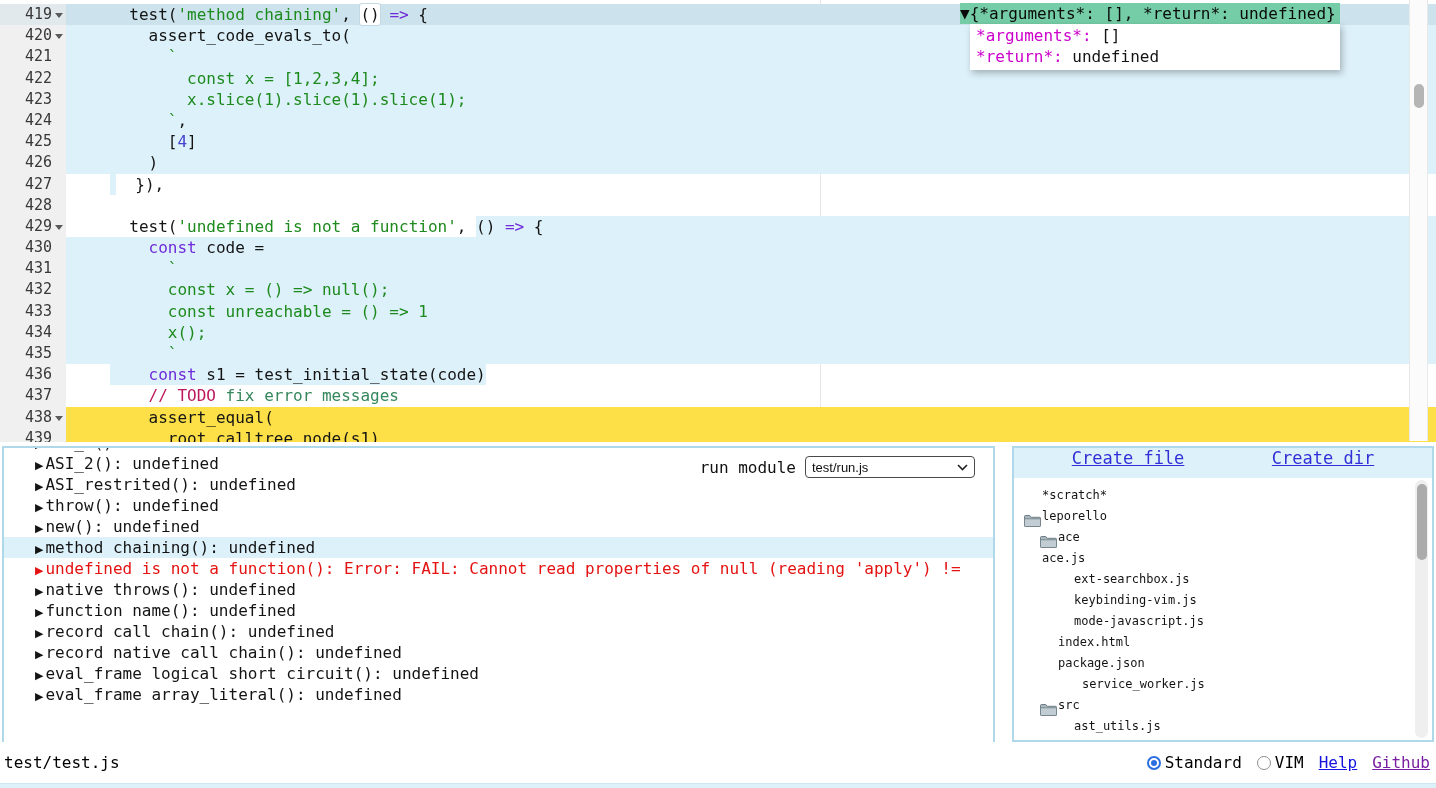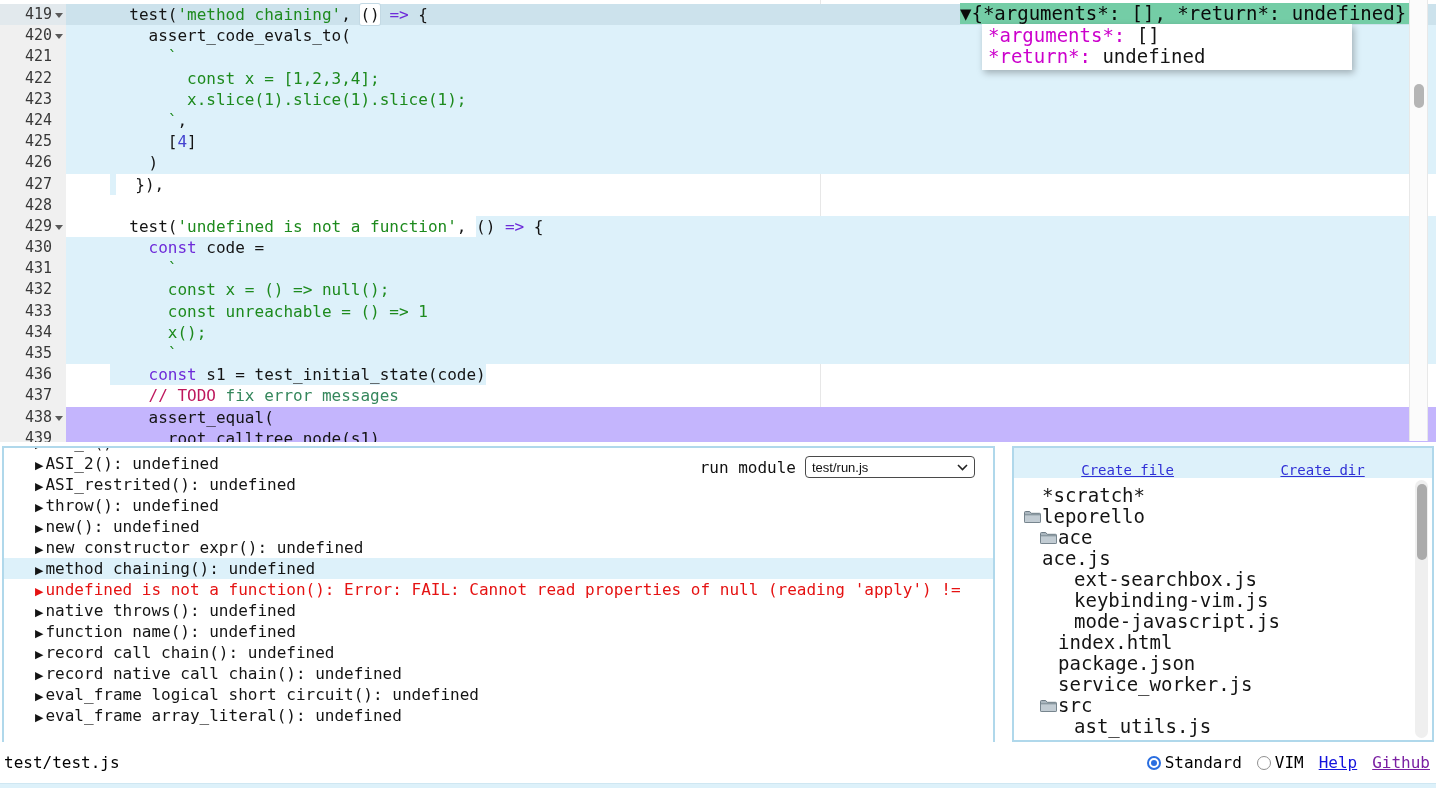--- a/index.html
+++ b/index.html
@@ -16,41 +16,41 @@
   .gut .num { text-align:right; }
   .gut .foldbox { width:14px; height:100%; position:relative; }
   .fold { position:absolute; left:3px; top:9px; width:0; height:0;
           border-left:4px solid transparent; border-right:4px solid transparent; border-top:5px solid #5a5a5a; }
   #lines { position:absolute; left:66px; top:4px; right:0; bottom:0; z-index:1; }
   .line { height:21.2px; font-size:16px; line-height:21.2px; color:#141414; }
   .line .code { display:flex; height:100%;margin-left:44px; }
   .line .code span { white-space:pre; }
   .bg-active { background:#cce2ec; }
   .bg-region { background:#ddf1fa; }
-  .bg-error  { background:#c4b5fd; }
+  .bg-error  { background:#fde047; }
   .tk-p  { color:#141414; }
   .tk-s  { color:#1d8a1d; }
   .tk-k  { color:#6e2bd9; }
   .tk-n  { color:#4343cf; }
   .tk-td { color:#be185d; }
   .tk-c  { color:#35875c; }
   .tk-box { background:#ffffff; box-shadow:0 0 0 1px #c3d9e4; border-radius:2px; }
   .hl { background:#ddf1fa; }
   .fill { flex:1; background:#ddf1fa; }
   .sliver { width:6px; background:#ddf1fa; }
 
   
   #ed-scroll { position:absolute; right:8px; top:0; width:19px; height:441px; background:#fbfbfb;
                border-left:1px solid #e8e8e8; border-right:1px solid #e8e8e8; z-index:3; }
   #ed-thumb { position:absolute; left:4px; top:84px; width:10px; height:24px; background:#b5b5b5; border-radius:5px; }
 
   
-  #tooltip { position:absolute; left:960px; top:3px; z-index:10; font-size:19px; }
+  #tooltip { position:absolute; left:960px; top:3px; z-index:10; font-size:16px; }
   #tooltip .tt-header { background:#74cda6; color:#0a0a0a; line-height:21px; padding:0 3px 0 0; white-space:pre; }
-  #tooltip .tt-body { margin-left:22px; background:#fff; box-shadow:2px 3px 7px rgba(0,0,0,.28);
+  #tooltip .tt-body { margin-left:10px; background:#fff; box-shadow:2px 3px 7px rgba(0,0,0,.28);
                       padding:1px 10px 3px 6px; width:370px; }
   .tt-row { line-height:21px; white-space:pre; }
   .tt-key { color:#cc00cc; }
   .tt-val { color:#141414; }
 
   
   #output { position:absolute; left:2px; top:446px; width:993px; height:368px; background:#fff;
             border:2px solid #b0d8eb; overflow:hidden; }
   #out-list { position:absolute; left:0; top:2px; right:0; }
   .out-item { height:21px; line-height:21px; font-size:16px; color:#141414; padding-left:31px;
@@ -65,25 +65,25 @@
   #module-select { -webkit-appearance:none; appearance:none; width:170px; height:22px;
                    border:1px solid #4a4a4a; border-radius:4px; background:#fff;
                    font-family:"Liberation Sans", sans-serif; font-size:13px; padding:0 22px 0 6px; color:#111; }
   .sel-chev { position:absolute; right:7px; top:8px; pointer-events:none; }
   #out-hscroll { position:absolute; left:4px; right:10px; bottom:4px; height:11px; background:#e9e9e9; border-radius:6px; }
   #out-hthumb { position:absolute; left:2px; top:1px; bottom:1px; width:97%; background:#c6c6c6; border-radius:5px; }
 
   
   #filetree { position:absolute; left:1012px; top:446px; width:422px; height:296px; background:#fff;
               border:2px solid #b0d8eb; overflow:hidden; }
-  #ft-header { height:30px; background:#ddf1fa; display:flex; align-items:flex-end;
-               justify-content:space-around; padding:0 14px; font-size:14px; }
+  #ft-header { height:30px; background:#ddf1fa; display:flex; align-items:flex-start;
+               justify-content:space-around; padding:0 14px; font-size:17px; }
   #ft-header a { color:#3030d6; text-decoration:underline; cursor:pointer; }
   #ft-list { padding-top:7px; }
-  .ft-item { height:21px; line-height:21px; font-size:19px; color:#141414; display:flex; align-items:center; white-space:pre; }
+  .ft-item { height:21px; line-height:21px; font-size:12px; color:#141414; display:flex; align-items:flex-end; white-space:pre; }
   .ft-icon { width:18px; display:inline-flex; align-items:center; }
   #ft-scroll { position:absolute; right:4px; top:32px; bottom:2px; width:13px; background:#efefef; border-radius:7px; }
   #ft-thumb { position:absolute; left:1.5px; top:4px; width:10px; height:76px; background:#ababab; border-radius:5px; }
 
   
   #statusbar { position:absolute; left:0; top:742px; width:1436px; height:41px; background:#fff;
                display:flex; align-items:center; justify-content:space-between; padding:0 6px 0 4px; font-size:16px; }
   #status-right { display:flex; align-items:center; gap:15px; }
   .radio-group { display:flex; align-items:center; gap:4px; cursor:pointer; }
   .radio { width:14px; height:14px; border-radius:50%; border:1.5px solid #909090; background:#fff;
@@ -336,21 +336,20 @@
   </div>
 </div>
 
 <div id="output">
   <div id="out-list">
       <div class="out-item first"><span class="tri">▶</span><span>ASI_1(): undefined</span></div>
       <div class="out-item"><span class="tri">▶</span><span>ASI_2(): undefined</span></div>
       <div class="out-item"><span class="tri">▶</span><span>ASI_restrited(): undefined</span></div>
       <div class="out-item"><span class="tri">▶</span><span>throw(): undefined</span></div>
       <div class="out-item"><span class="tri">▶</span><span>new(): undefined</span></div>
-      <div class="out-item"><span class="tri">▶</span><span>new constructor expr(): undefined</span></div>
       <div class="out-item sel"><span class="tri">▶</span><span>method chaining(): undefined</span></div>
       <div class="out-item err"><span class="tri">▶</span><span>undefined is not a function(): Error: FAIL: Cannot read properties of null (reading 'apply') !=</span></div>
       <div class="out-item"><span class="tri">▶</span><span>native throws(): undefined</span></div>
       <div class="out-item"><span class="tri">▶</span><span>function name(): undefined</span></div>
       <div class="out-item"><span class="tri">▶</span><span>record call chain(): undefined</span></div>
       <div class="out-item"><span class="tri">▶</span><span>record native call chain(): undefined</span></div>
       <div class="out-item"><span class="tri">▶</span><span>eval_frame logical short circuit(): undefined</span></div>
       <div class="out-item"><span class="tri">▶</span><span>eval_frame array_literal(): undefined</span></div>
     </div>
   <div id="run-module">
@@ -383,21 +382,21 @@
       <div class="ft-item" style="padding-left: 26px;"><span class="ft-icon"><svg width="17" height="13" viewBox="0 0 17 13">
             <path d="M0.5 2.5 a1 1 0 0 1 1-1 h4.2 l1.6 1.8 h8.2 a1 1 0 0 1 1 1 v7.2 a1 1 0 0 1-1 1 h-14 a1 1 0 0 1-1-1 z" fill="#aab6be" stroke="#6f7d86"></path>
             <path d="M0.5 4.8 h16 v6.7 a1 1 0 0 1-1 1 h-14 a1 1 0 0 1-1-1 z" fill="#c2ccd3" stroke="#6f7d86" stroke-width="0.8"></path>
           </svg></span><span>ace</span></div>
       <div class="ft-item" style="padding-left: 28px;"><span>ace.js</span></div>
       <div class="ft-item" style="padding-left: 60px;"><span>ext-searchbox.js</span></div>
       <div class="ft-item" style="padding-left: 60px;"><span>keybinding-vim.js</span></div>
       <div class="ft-item" style="padding-left: 60px;"><span>mode-javascript.js</span></div>
       <div class="ft-item" style="padding-left: 44px;"><span>index.html</span></div>
       <div class="ft-item" style="padding-left: 44px;"><span>package.json</span></div>
-      <div class="ft-item" style="padding-left: 44px;"><span>service_worker.js</span></div>
+      <div class="ft-item" style="padding-left: 68px;"><span>service_worker.js</span></div>
       <div class="ft-item" style="padding-left: 26px;"><span class="ft-icon"><svg width="17" height="13" viewBox="0 0 17 13">
             <path d="M0.5 2.5 a1 1 0 0 1 1-1 h4.2 l1.6 1.8 h8.2 a1 1 0 0 1 1 1 v7.2 a1 1 0 0 1-1 1 h-14 a1 1 0 0 1-1-1 z" fill="#aab6be" stroke="#6f7d86"></path>
             <path d="M0.5 4.8 h16 v6.7 a1 1 0 0 1-1 1 h-14 a1 1 0 0 1-1-1 z" fill="#c2ccd3" stroke="#6f7d86" stroke-width="0.8"></path>
           </svg></span><span>src</span></div>
       <div class="ft-item" style="padding-left: 60px;"><span>ast_utils.js</span></div>
     </div>
   <div id="ft-scroll">
     <div id="ft-thumb"></div>
   </div>
 </div>

